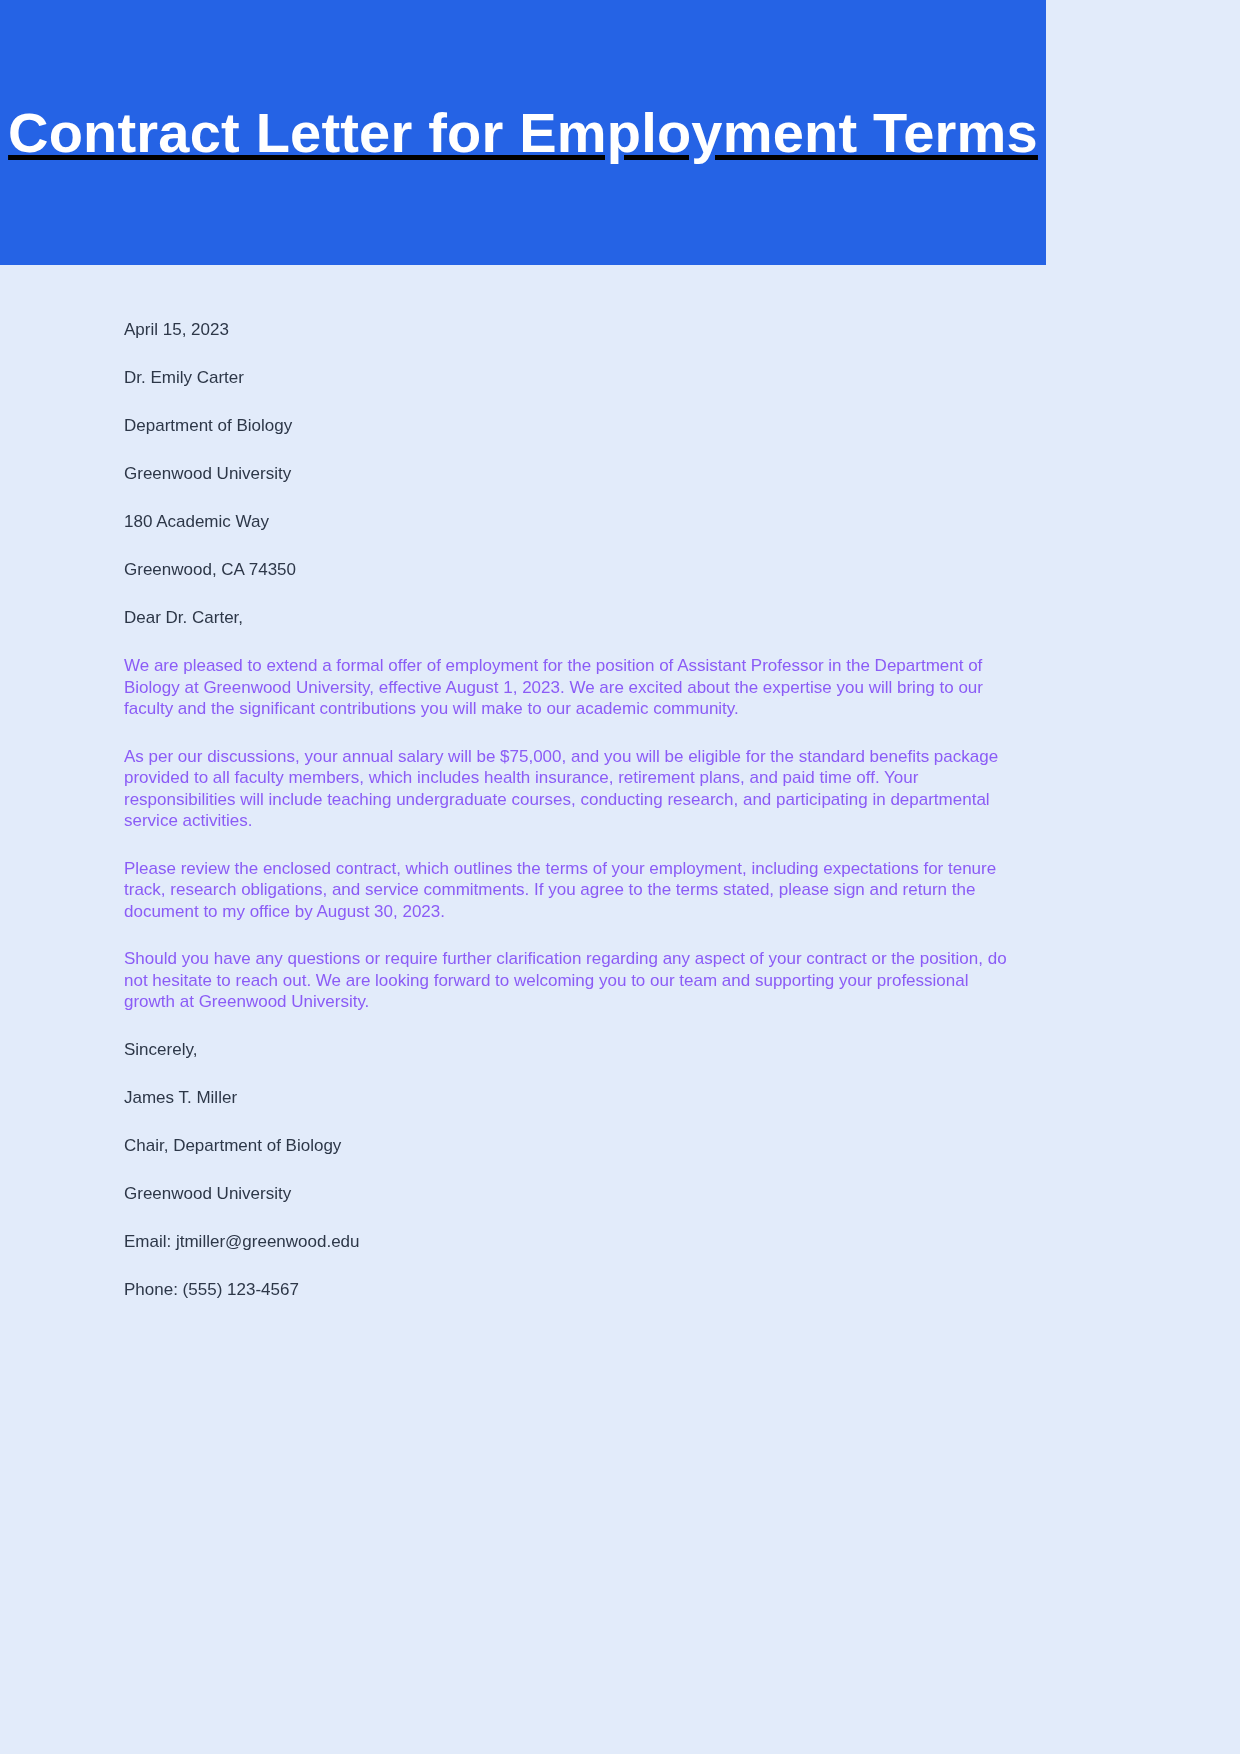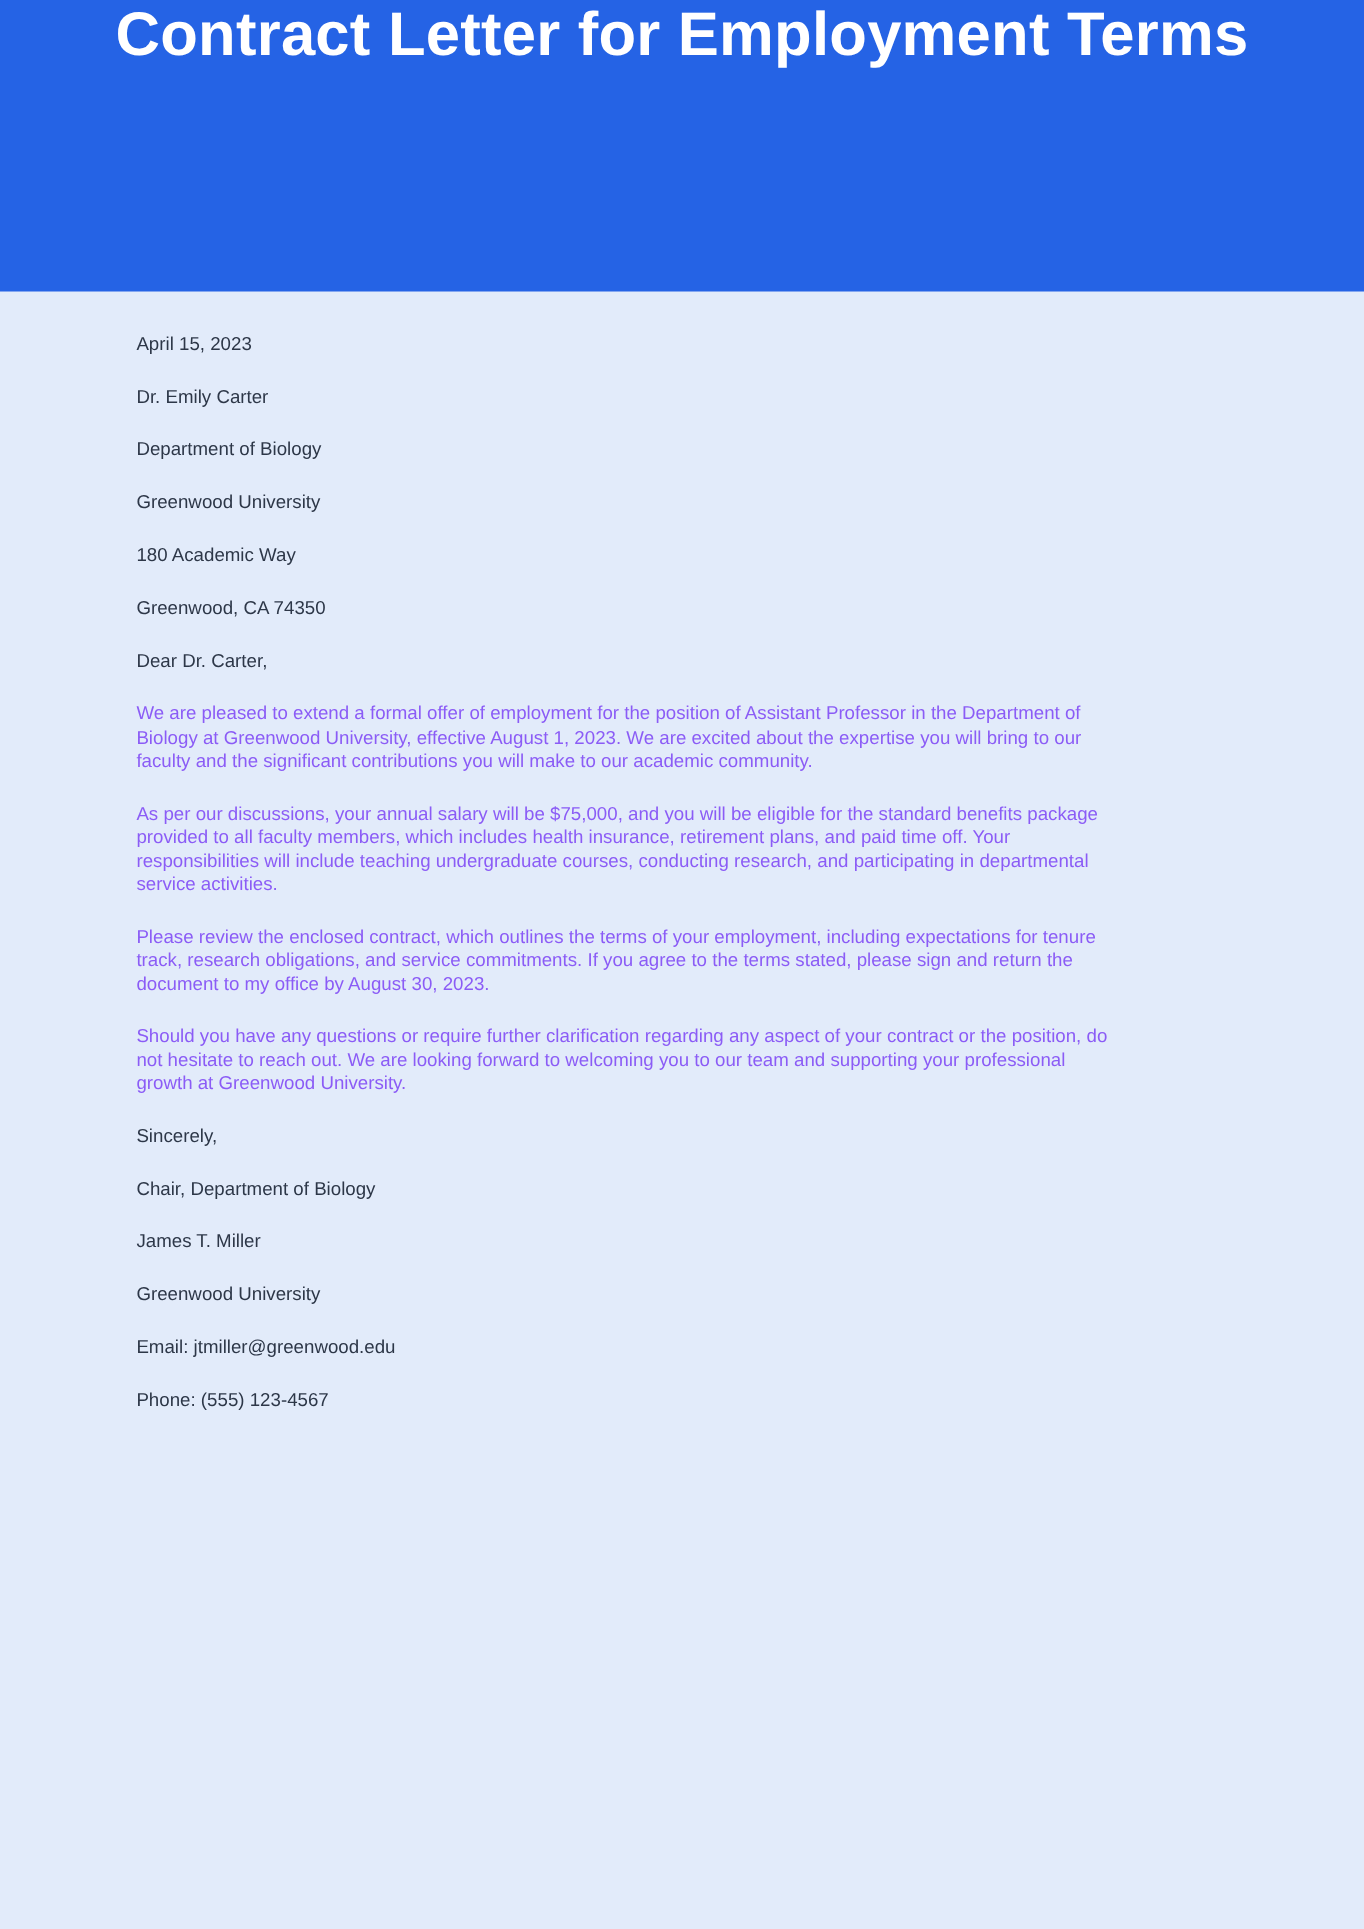--- a/index.html
+++ b/index.html
@@ -18,45 +18,48 @@
   #page {
     position: relative;
     width: 1240px;
     height: 1754px;
     background: #e2ebfa;
     overflow: hidden;
   }
 
   
   .doc-header {
-    width: 1240px;
+    width: 1046px;
     height: 265px;
     background: #2563e5;
     display: flex;
+    align-items: center;
     justify-content: center;
     box-sizing: border-box;
+    text-decoration: underline;
   }
   .doc-header-title {
     color: #ffffff;
     font-family: "Liberation Sans", sans-serif;
     font-weight: 700;
     font-size: 56px;
     line-height: 1.1;
     letter-spacing: 0.2px;
     text-align: center;
     margin: 0;
     padding: 0 40px;
     white-space: nowrap;
   }
 
   
   .letter-body {
     padding: 0 124px 0 124px;
     box-sizing: border-box;
     width: 1240px;
+    margin-top: 17px;
   }
 
   .letter-spacer-top {
     height: 24px;
   }
 
   
   .letter-line {
     color: #2d3748;
     font-size: 17px;
@@ -107,23 +110,23 @@
     <p class="letter-para">We are pleased to extend a formal offer of employment for the position of Assistant Professor in the Department of Biology at Greenwood University, effective August 1, 2023. We are excited about the expertise you will bring to our faculty and the significant contributions you will make to our academic community.</p>
 
     <p class="letter-para">As per our discussions, your annual salary will be $75,000, and you will be eligible for the standard benefits package provided to all faculty members, which includes health insurance, retirement plans, and paid time off. Your responsibilities will include teaching undergraduate courses, conducting research, and participating in departmental service activities.</p>
 
     <p class="letter-para">Please review the enclosed contract, which outlines the terms of your employment, including expectations for tenure track, research obligations, and service commitments. If you agree to the terms stated, please sign and return the document to my office by August 30, 2023.</p>
 
     <p class="letter-para">Should you have any questions or require further clarification regarding any aspect of your contract or the position, do not hesitate to reach out. We are looking forward to welcoming you to our team and supporting your professional growth at Greenwood University.</p>
 
     <p class="letter-line">Sincerely,</p>
 
+    <p class="letter-line">James T. Miller</p>
+
     <p class="letter-line">Chair, Department of Biology</p>
-
-    <p class="letter-line">James T. Miller</p>
 
     <p class="letter-line">Greenwood University</p>
 
     <p class="letter-line">Email: jtmiller@greenwood.edu</p>
 
     <p class="letter-line">Phone: (555) 123-4567</p>
 
   </main>
 
 </div>

